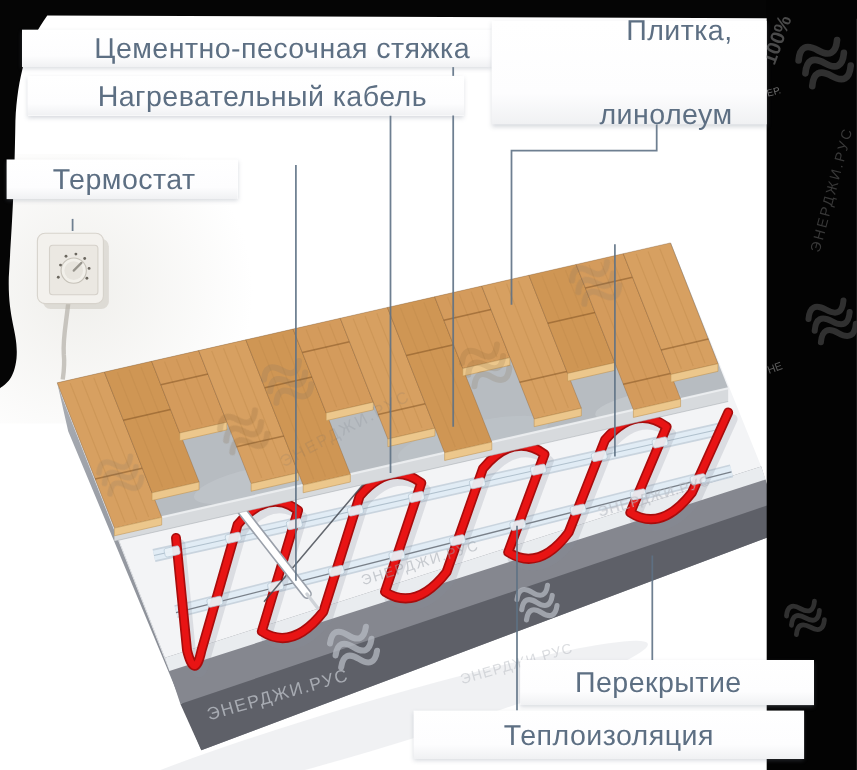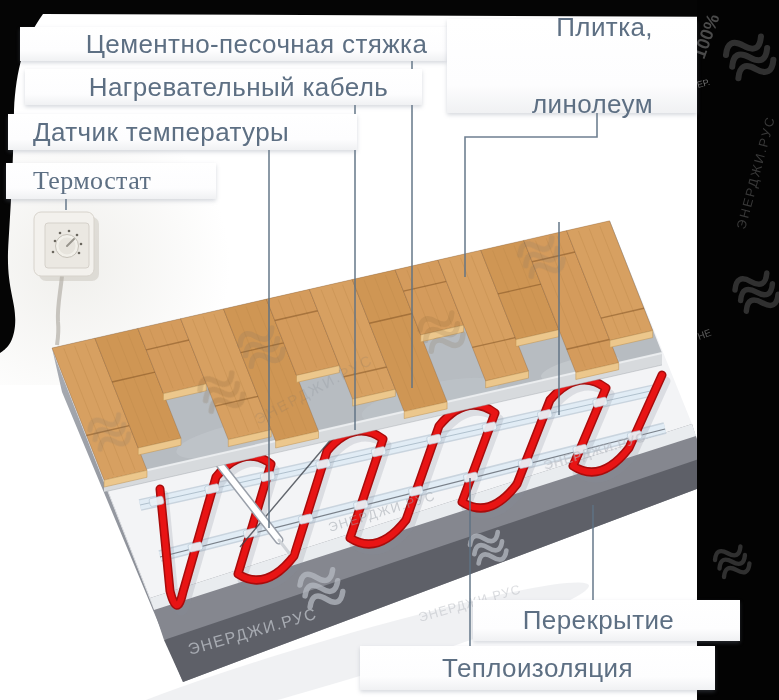--- a/index.html
+++ b/index.html
@@ -7,25 +7,25 @@
          font-family:"Liberation Sans","DejaVu Sans",sans-serif;}
   svg.scene{position:absolute;left:0;top:0;}
   .lbl{position:absolute;display:flex;align-items:center;box-sizing:border-box;
        background:linear-gradient(180deg,#ffffff 0%,#fdfdfe 70%,#f0f1f3 100%);
        box-shadow:0 2px 4px rgba(120,130,145,.30);
        color:#5d6f83;font-size:26px;letter-spacing:.4px;white-space:nowrap;font-weight:400;}
   .lines{flex-direction:column;align-items:flex-end;justify-content:center;line-height:29px;}
   .l1{left:20px;top:27px;width:427px;height:34px;justify-content:center;padding-left:46px;}
   .l2{left:25px;top:69px;width:397px;height:36px;justify-content:center;padding-left:30px;}
   .l3{left:8px;top:114px;width:349px;height:36px;padding-left:25px;}
-  .l4{left:6px;top:163px;width:210px;height:36px;padding-left:27px;font-family:Liberation Serif, serif;}
-  .l5{left:447px;top:19px;width:250px;height:94px;padding-right:44px;gap:48px;}
+  .l4{left:6px;top:145px;width:210px;height:36px;padding-left:42px;}
+  .l5{left:447px;top:19px;width:250px;height:94px;padding-right:31px;gap:48px;}
   .l6{left:498px;top:158px;width:199px;height:64px;padding-right:18px;line-height:28px;}
   .l7{left:473px;top:600px;width:267px;height:41px;justify-content:center;padding-right:16px;}
-  .l8{left:360px;top:646px;width:355px;height:44px;justify-content:center;}
+  .l8{left:376px;top:646px;width:355px;height:44px;justify-content:center;}
 </style>
 </head>
 <body>
 
 <div class="stage">
 
 <svg class="scene" width="779" height="700" viewBox="0 0 779 700">
   <defs>
     <radialGradient id="wallg" gradientUnits="userSpaceOnUse" cx="70" cy="265" r="160">
       <stop offset="0" stop-color="#ecebe7" stop-opacity=".8"></stop>
@@ -259,23 +259,20 @@
     <path d="M470,478 V646"></path>
   </g>
 </svg>
 
 <div class="lbl l2">
   <span>Нагревательный кабель</span>
 </div>
 <div class="lbl l1">
   <span>Цементно-песочная стяжка</span>
 </div>
-<div class="lbl l3">
-  <span>Датчик температуры</span>
-</div>
 <div class="lbl l4">
   <span>Термостат</span>
 </div>
 <div class="lbl lines l5">
   <div>Плитка,</div>
   <div>линолеум</div>
 </div>
 <div class="lbl l7">
   <span>Перекрытие</span>
 </div>

